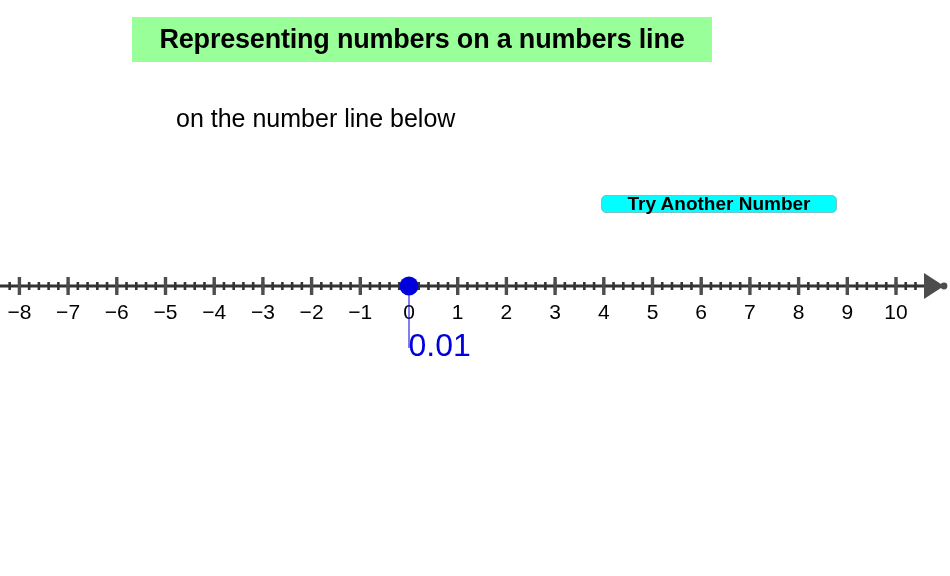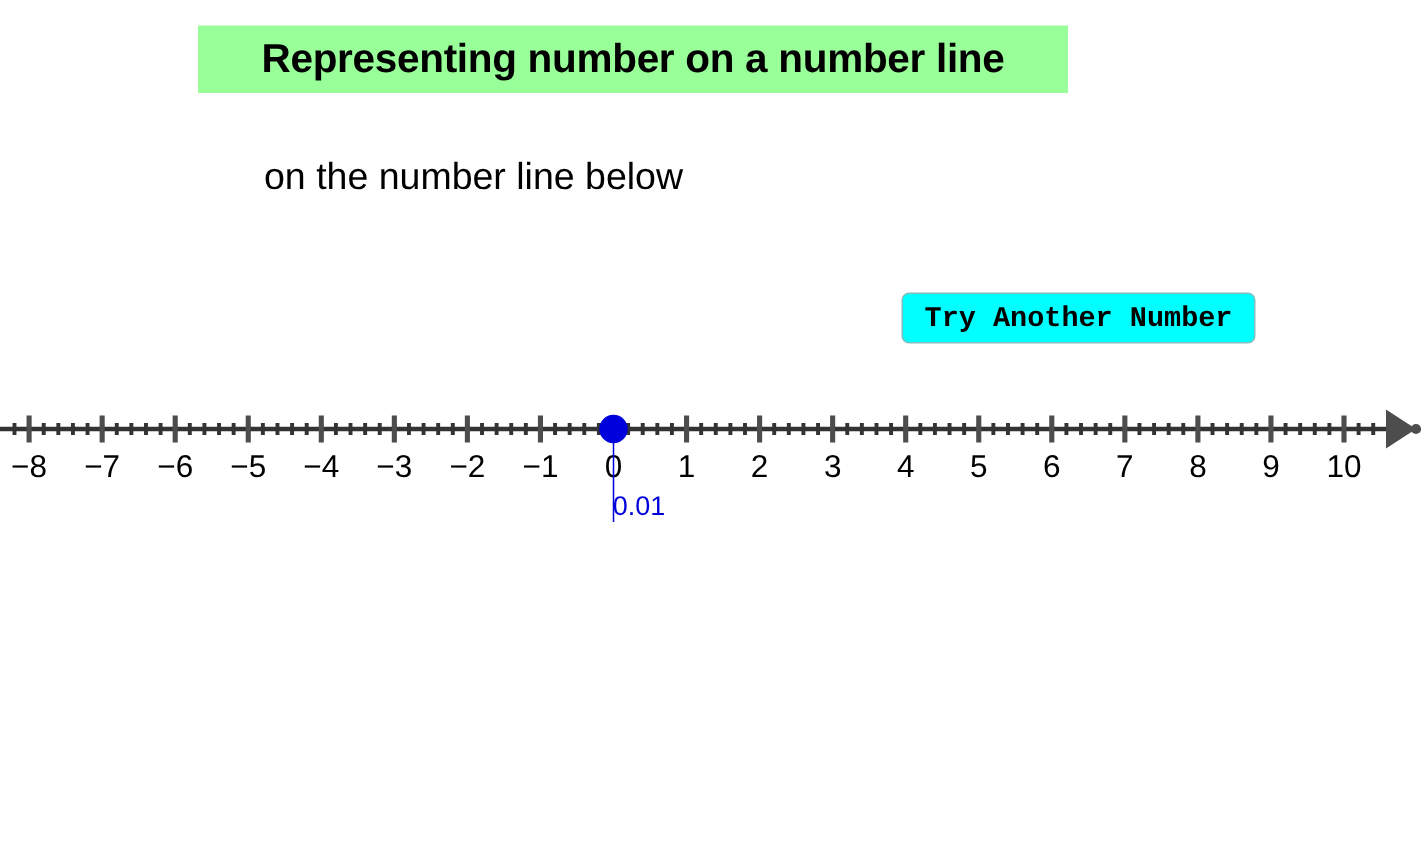--- a/index.html
+++ b/index.html
@@ -72,22 +72,22 @@
     width: 236px;
     height: 18px;
     background: #00ffff;
     border: 1px solid #7fbfbf;
     border-radius: 5px;
     display: flex;
     align-items: center;
     justify-content: center;
     cursor: pointer;
     box-sizing: border-box;
-    padding: 16px;
-    font-family: Liberation Mono, monospace;
+    padding: 0;
+    font-family: Liberation Sans, sans-serif;
   }
   #try-another-label {
     font-size: 19px;
     font-weight: bold;
     color: #000000;
     white-space: nowrap;
   }
 
   
   #number-line-area {
@@ -123,32 +123,32 @@
   }
   #point-stem {
     position: absolute;
     width: 1px;
     background: #0000dd;
     transform: translateX(-50%);
     z-index: 4;
   }
   #point-value-label {
     position: absolute;
-    font-size: 18px;
+    font-size: 32px;
     color: #0000dd;
     white-space: nowrap;
     z-index: 5;
     text-align: right;
   }
 </style>
 </head>
 <body>
 
 <div id="title-banner">
-  <span id="title-text">Representing number on a number line</span>
+  <span id="title-text">Representing numbers on a numbers line</span>
 </div>
 
 <div id="instruction-block">
   <div class="instr-line">on the number line below</div>
 </div>
 
 <button id="try-another-button">
   <span id="try-another-label">Try Another Number</span>
 </button>
 

